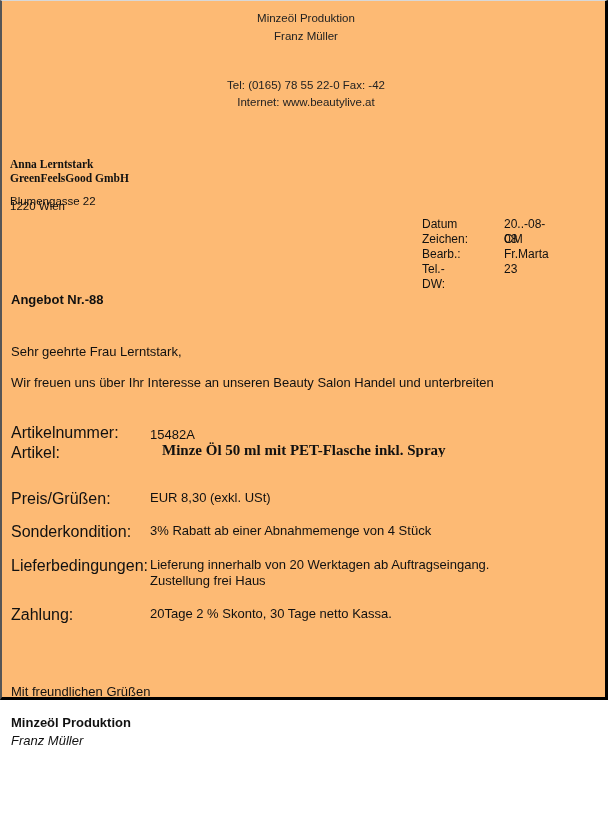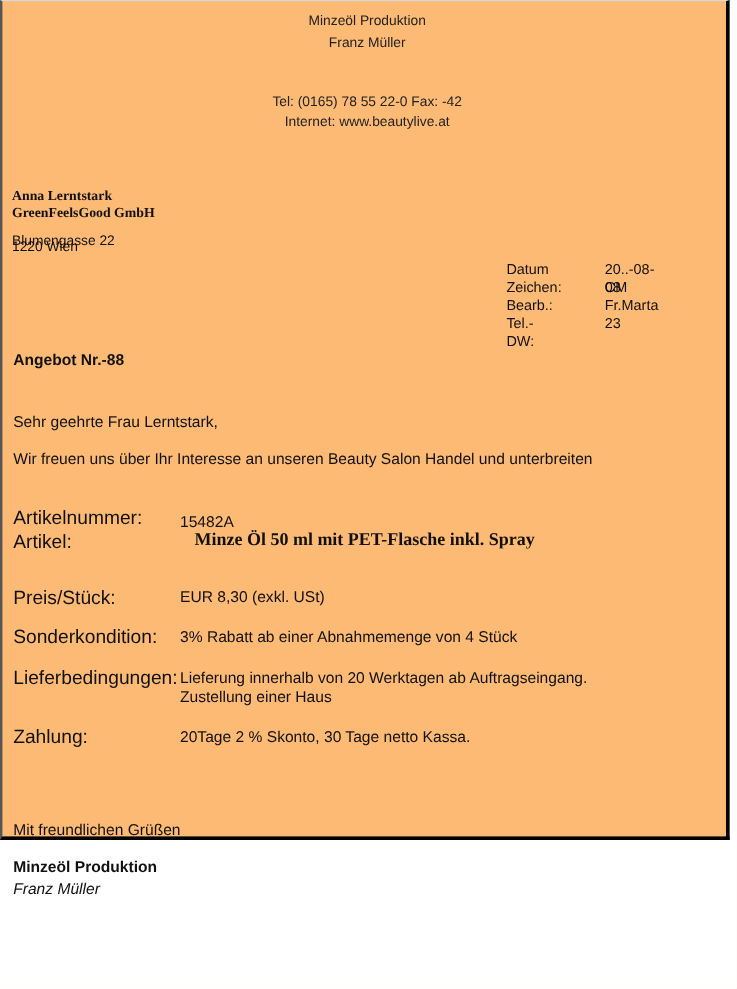--- a/index.html
+++ b/index.html
@@ -69,29 +69,29 @@
   <div class="abs body-text" style="left:9px; top:373px;">Wir freuen uns über Ihr Interesse an unseren Beauty Salon Handel und unterbreiten</div>
 
   <div class="row-label abs" style="top:423px;">Artikelnummer:</div>
   <div class="row-value abs" style="top:426px;">15482A</div>
 
   <div class="row-label abs" style="top:443px;">Artikel:</div>
   <div class="abs" style="left:148px; top:440px; width:300px; height:16px; overflow:hidden;margin-left:12px;">
     <span class="article-name" style="position:absolute; left:0; top:0; white-space:nowrap; line-height:19px;">Minze Öl 50 ml mit PET-Flasche inkl. Spray</span>
   </div>
 
-  <div class="row-label abs" style="top:489px;">Preis/Stück:</div>
+  <div class="row-label abs" style="top:489px;">Preis/Grüßen:</div>
   <div class="row-value abs" style="top:489px;">EUR 8,30 (exkl. USt)</div>
 
   <div class="row-label abs" style="top:522px;">Sonderkondition:</div>
   <div class="row-value abs" style="top:522px;">3% Rabatt ab einer Abnahmemenge von 4 Stück</div>
 
   <div class="row-label abs" style="top:556px;">Lieferbedingungen:</div>
   <div class="row-value abs" style="top:556px;">Lieferung innerhalb von 20 Werktagen ab Auftragseingang.</div>
-  <div class="row-value abs" style="top:572px;">Zustellung einer Haus</div>
+  <div class="row-value abs" style="top:572px;">Zustellung frei Haus</div>
 
   <div class="row-label abs" style="top:605px;">Zahlung:</div>
   <div class="row-value abs" style="top:605px;">20Tage 2 % Skonto, 30 Tage netto Kassa.</div>
 
   <div class="abs body-text" style="left:9px; top:682px;">Mit freundlichen Grüßen</div>
   <div class="abs title" style="left:9px; top:714px;">Minzeöl Produktion</div>
   <div class="abs body-text italic" style="left:9px; top:731px;">Franz Müller</div>
 
 </div>
 

